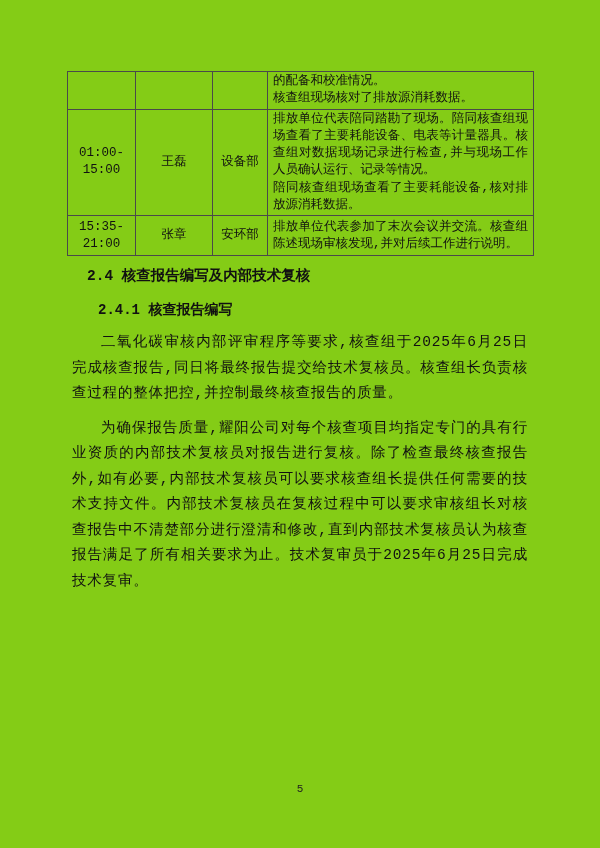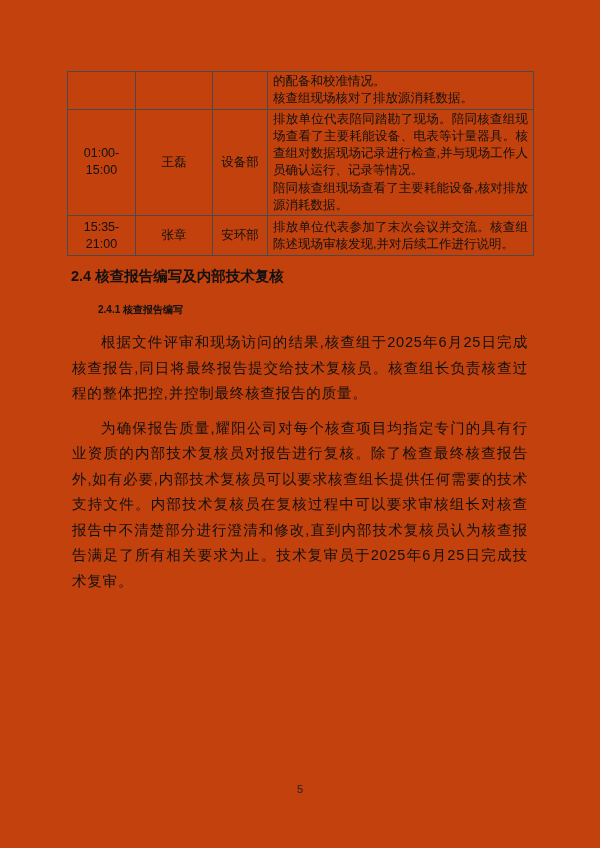--- a/index.html
+++ b/index.html
@@ -1,22 +1,22 @@
 <!DOCTYPE html>
 <html><head>
 <meta charset="utf-8">
 <style>
   html, body { margin: 0; padding: 0; background: #ffffff; }
   .page {
     position: relative;
     width: 600px;
     height: 848px;
-    background: #c2410c;
+    background: #84cc16;
     color: #111;
-    font-family: Liberation Sans, sans-serif;
+    font-family: Liberation Mono, monospace;
     overflow: hidden;
   }
   .content {
     position: absolute;
     left: 67px;
     top: 71px;
     width: 466px;
   }
   
   table.schedule {
@@ -33,28 +33,28 @@
     overflow: hidden;
   }
   td.c-time, td.c-name, td.c-dept { text-align: center; }
   td.c-content { text-align: justify; text-justify: inter-character; }
   td.c-content p { margin: 0; }
   tr.r0 { height: 36px; }
   tr.r1 { height: 102px; }
   tr.r2 { height: 40px; }
   
   .h-main {
-    margin: 9px 0 0 4px;
+    margin: 9px 0 0 20px;
     font-size: 14.5px;
     font-weight: bold;
     line-height: 22px;
   }
   .h-sub {
     margin: 12px 0 0 31px;
-    font-size: 10px;
+    font-size: 14px;
     font-weight: bold;
     line-height: 22px;
   }
   .body-para {
     margin: 9px 0 0 0;
     padding: 0 5px;
     font-size: 14.5px;
     line-height: 25.5px;
     letter-spacing: 0.8px;
     text-align: justify;
@@ -121,20 +121,20 @@
           <td class="c-content">
             <p>排放单位代表参加了末次会议并交流。核查组陈述现场审核发现,并对后续工作进行说明。</p>
           </td>
         </tr>
       </tbody>
     </table>
 
     <div class="h-main">2.4 核查报告编写及内部技术复核</div>
 
     <div class="h-sub">2.4.1 核查报告编写</div>
-    <p class="body-para">根据文件评审和现场访问的结果,核查组于2025年6月25日完成核查报告,同日将最终报告提交给技术复核员。核查组长负责核查过程的整体把控,并控制最终核查报告的质量。</p>
+    <p class="body-para">二氧化碳审核内部评审程序等要求,核查组于2025年6月25日完成核查报告,同日将最终报告提交给技术复核员。核查组长负责核查过程的整体把控,并控制最终核查报告的质量。</p>
 
     <p class="body-para para-gap">为确保报告质量,耀阳公司对每个核查项目均指定专门的具有行业资质的内部技术复核员对报告进行复核。除了检查最终核查报告外,如有必要,内部技术复核员可以要求核查组长提供任何需要的技术支持文件。内部技术复核员在复核过程中可以要求审核组长对核查报告中不清楚部分进行澄清和修改,直到内部技术复核员认为核查报告满足了所有相关要求为止。技术复审员于2025年6月25日完成技术复审。</p>
 
   </div>
 
   <div class="page-number">5</div>
 </div>
 
 </body></html>

